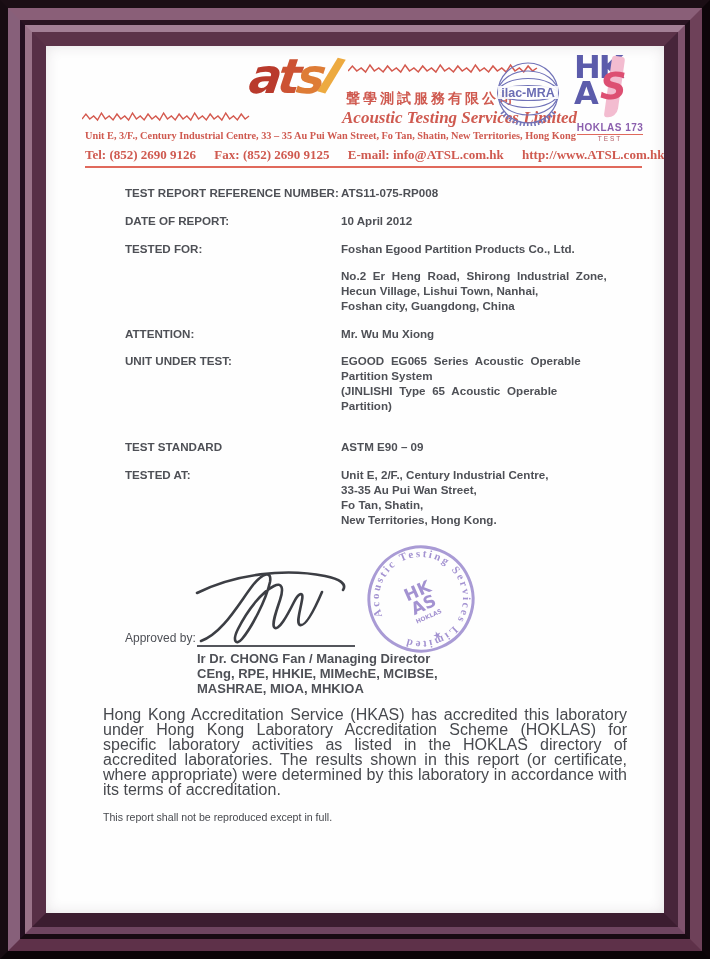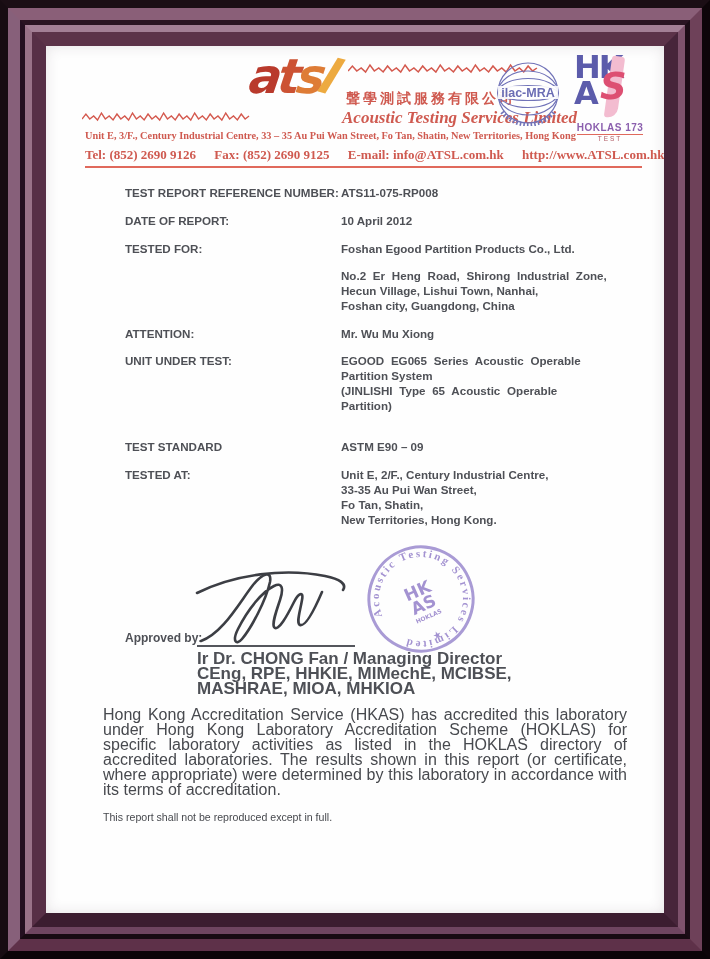--- a/index.html
+++ b/index.html
@@ -50,24 +50,24 @@
   .fields{margin:17px 0 0 79px;width:532px;font-size:11.6px;font-weight:bold;color:#4e5056;line-height:15px;}
   .row{display:flex;margin-bottom:13px;}
   .row .lab{width:216px;flex:none;}
   .row .val{flex:1;}
   .mb12{margin-bottom:12px;}
   .mb27{margin-bottom:26px;}
   .ws1{word-spacing:3.5px;}
 
   
   .approval{position:relative;margin-left:79px;margin-top:32px;height:132px;}
-  .approved-label{position:absolute;left:0;top:72px;font-size:12px;color:#4e5056;font-weight:bold;}
+  .approved-label{position:absolute;left:0;top:72px;font-size:12px;color:#4e5056;}
   .sig-area{position:absolute;left:72px;top:0;width:158px;height:88px;border-bottom:2px solid #54565c;}
   .sig-area svg{position:absolute;left:-4px;bottom:-12px;}
-  .name-block{position:absolute;left:72px;top:92px;font-size:17px;font-weight:bold;color:#4e5056;line-height:15px;}
+  .name-block{position:absolute;left:72px;top:92px;font-size:13px;font-weight:bold;color:#4e5056;line-height:15px;}
   .stamp{position:absolute;left:240px;top:-16px;width:112px;height:112px;opacity:.8;transform:rotate(-24deg);}
 
   
   .footnote{margin:16px 39px 0 57px;width:524px;font-size:16px;color:#47494e;line-height:15px;text-align:justify;}
   .repro{margin:14px 0 0 57px;font-size:10.6px;color:#47494e;}
 </style>
 </head>
 <body>
 
 <div class="scene">

